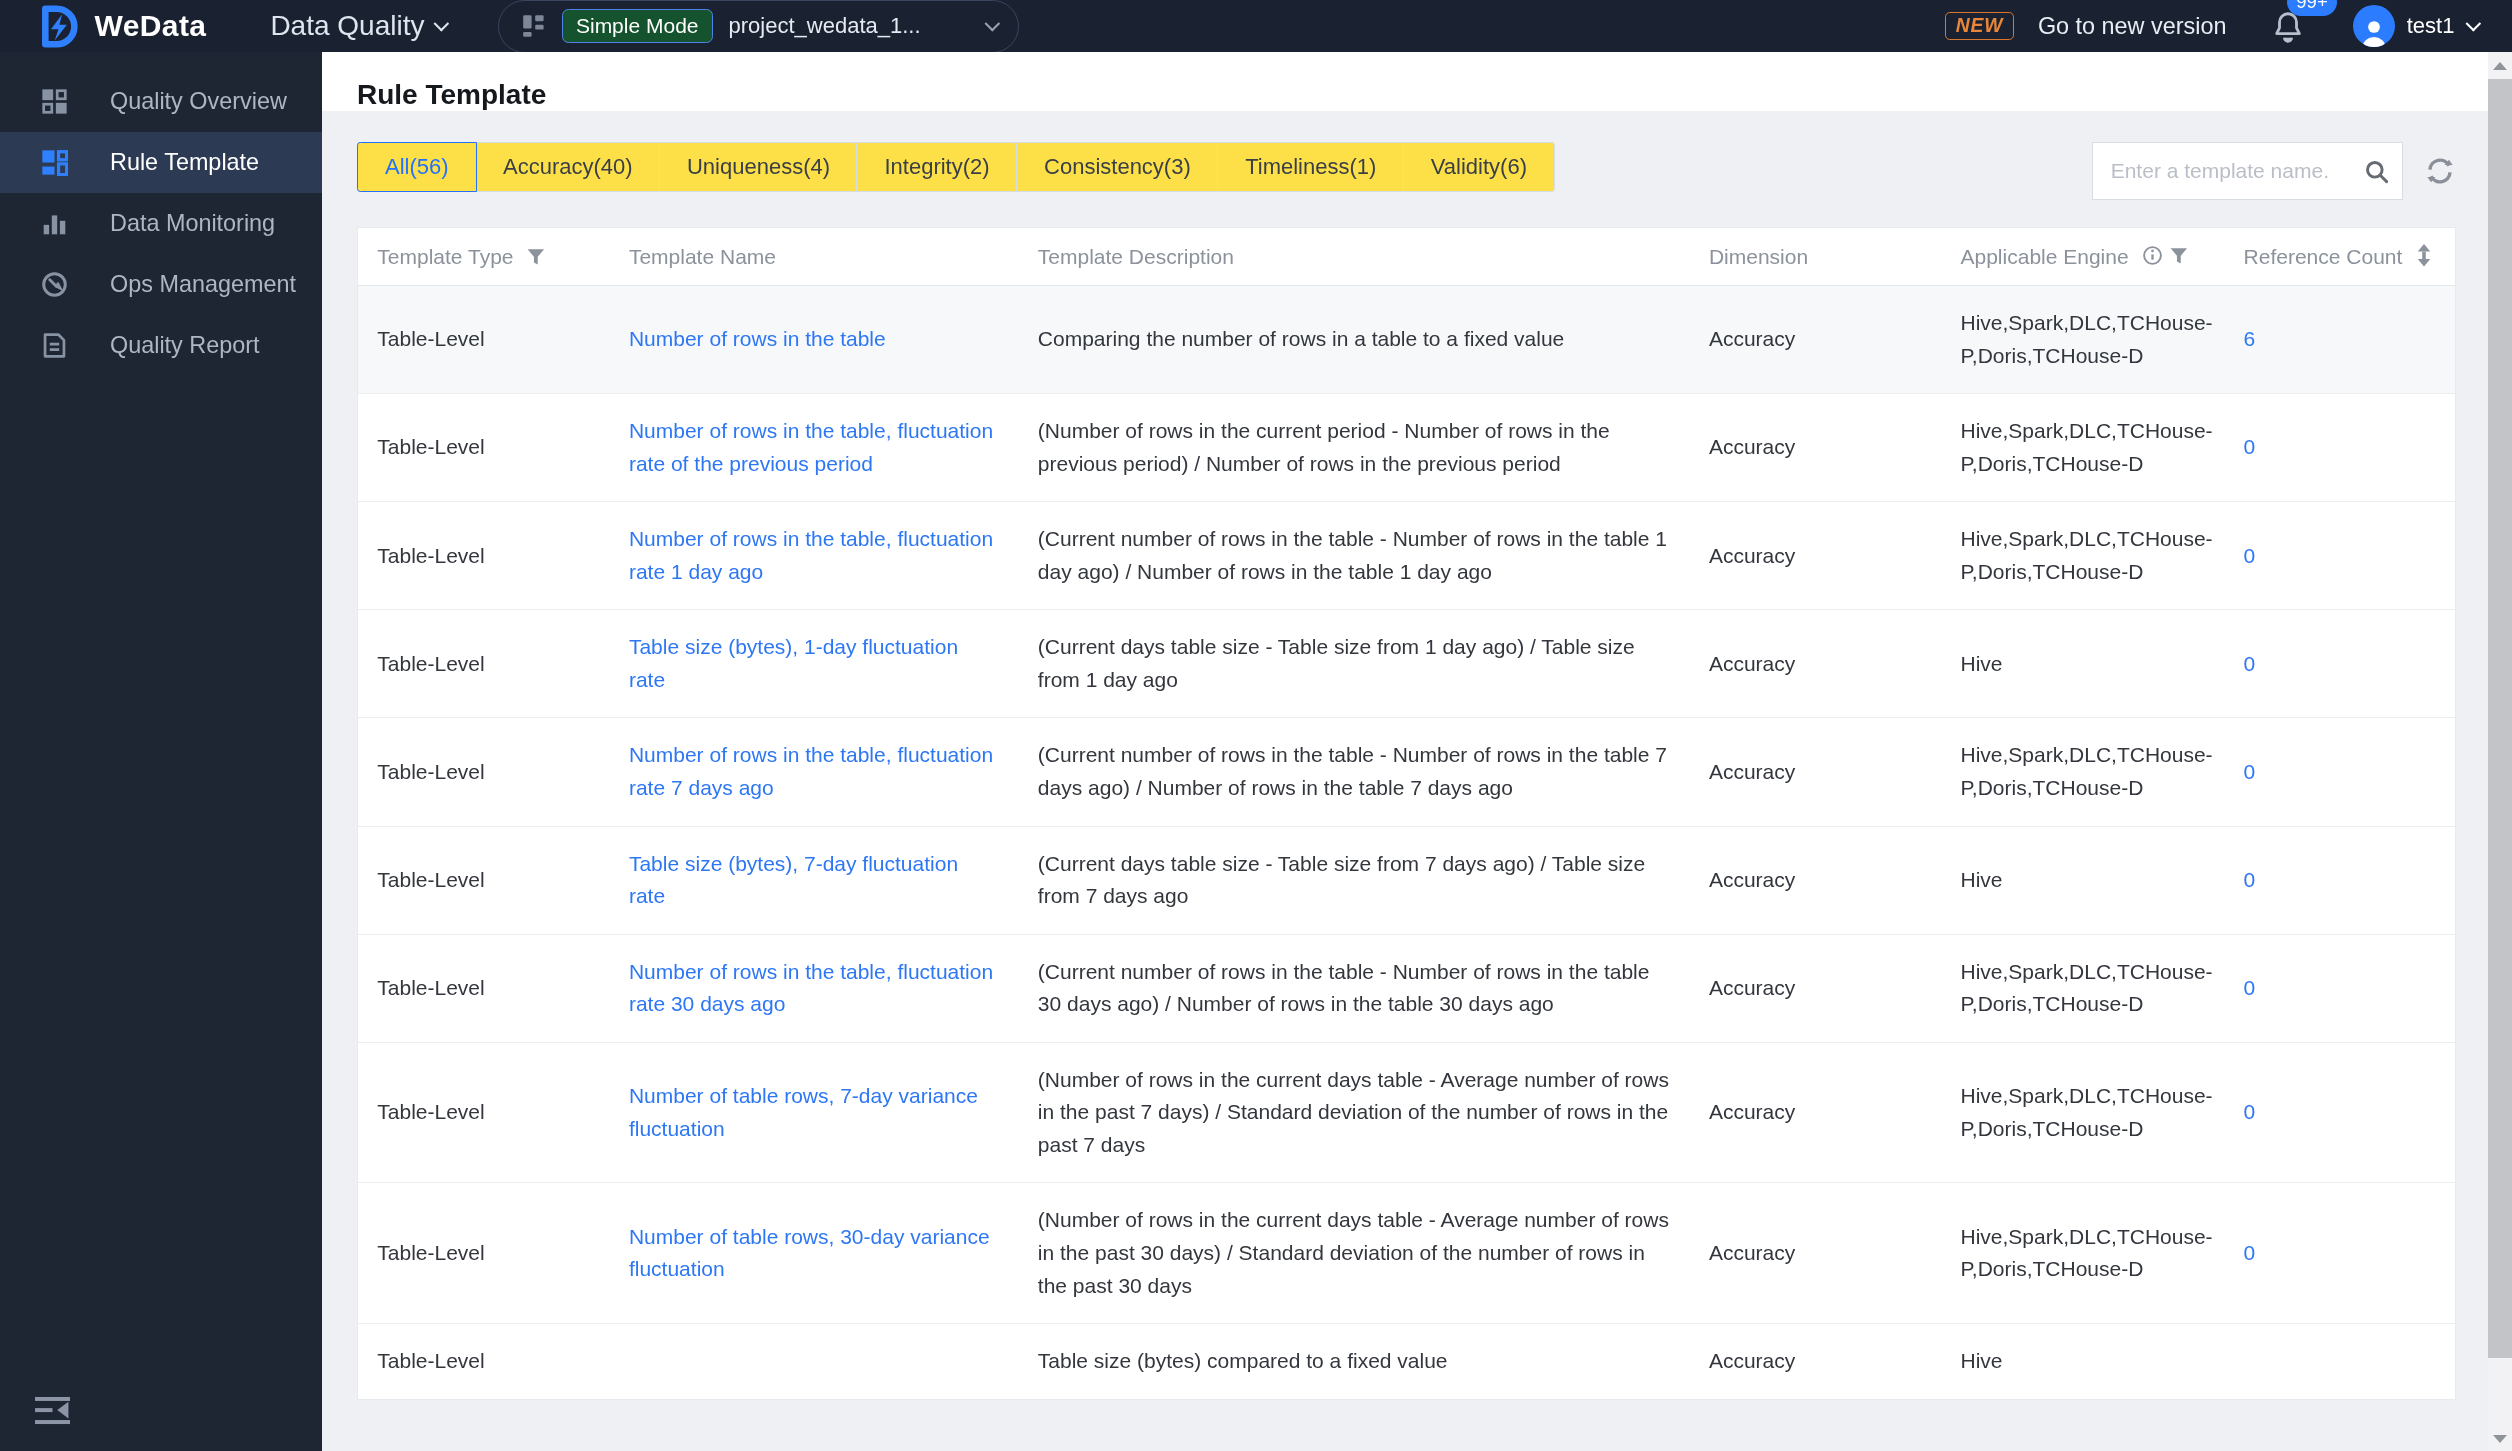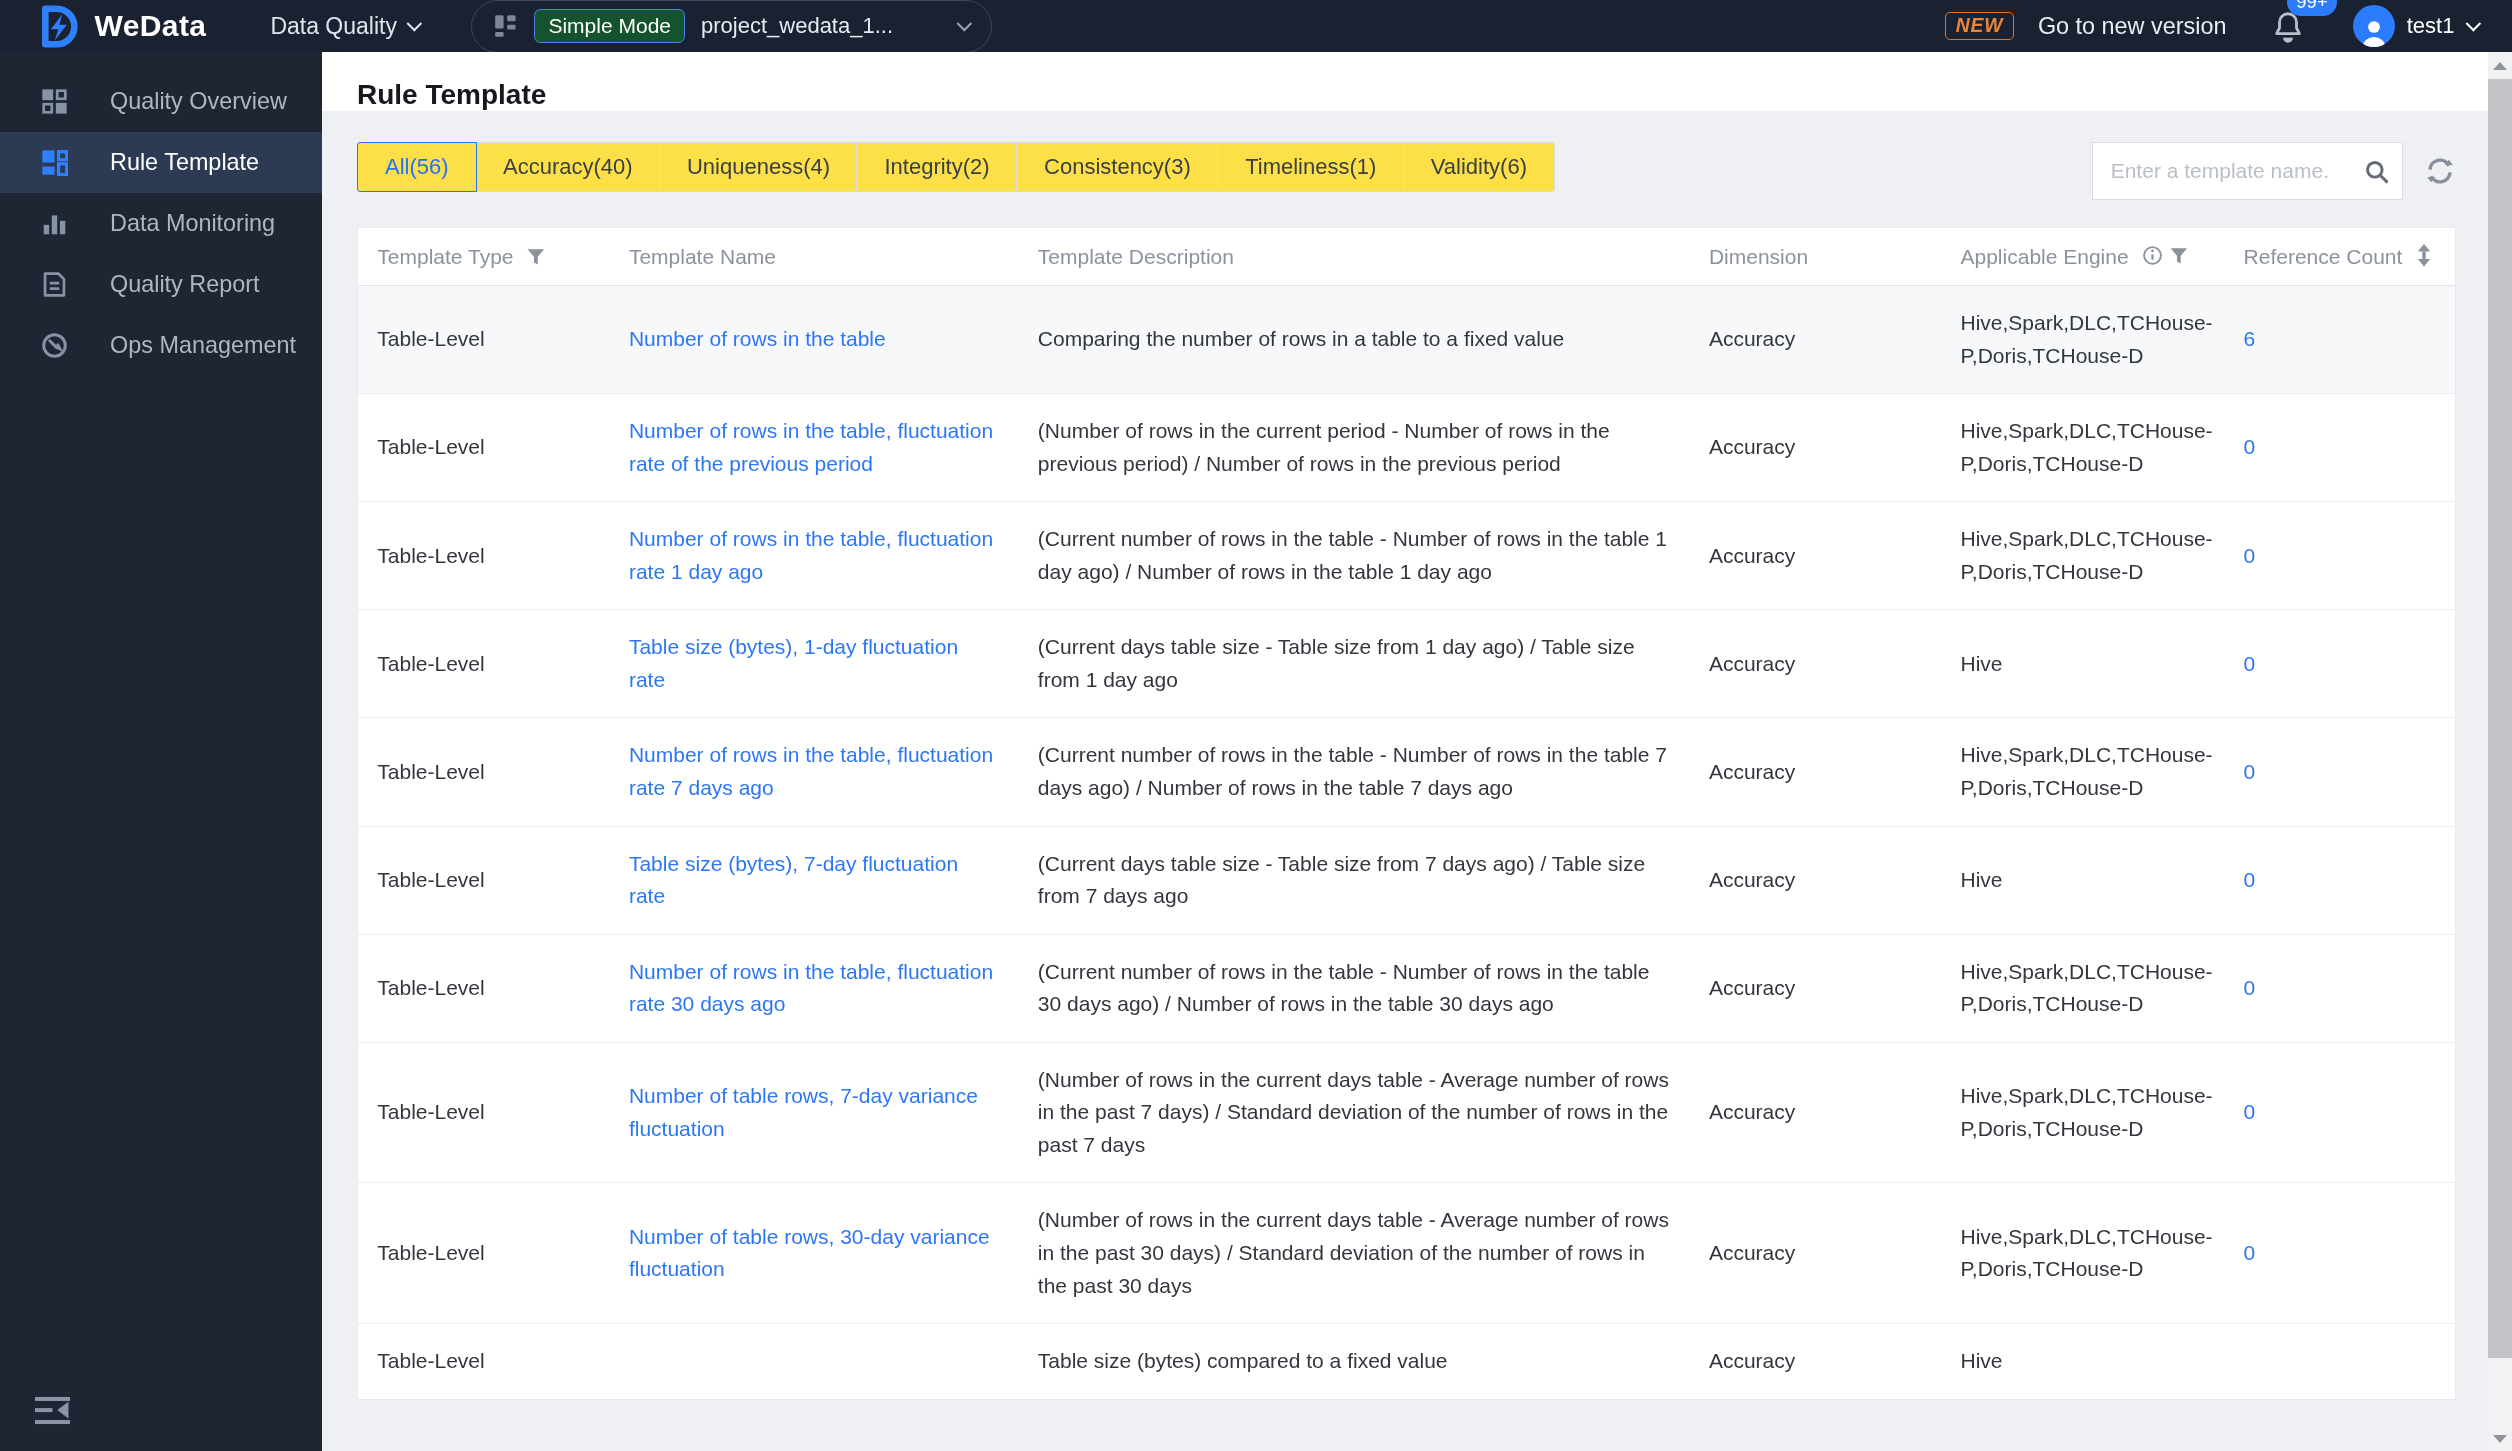--- a/index.html
+++ b/index.html
@@ -4,21 +4,21 @@
 <style>
   * { box-sizing: border-box; margin: 0; padding: 0; }
   html,body { width:2512px; height:1452px; overflow:hidden; }
   body { font-family:"Liberation Sans","DejaVu Sans",sans-serif; background:#eef0f4; }
   .app { width:2512px; height:1452px; display:flex; flex-direction:column; }
 
   
   .topbar { height:52px; background:#1a2130; display:flex; align-items:center; padding:0 35px; flex:none; color:#e6ebf3; }
   .brand { display:flex; align-items:center; gap:14.5px; }
   .brand-name { font-size:30px; font-weight:bold; color:#fff; letter-spacing:0.4px; }
-  .nav-menu { display:flex; align-items:center; gap:9.7px; margin-left:64px; font-size:23px; color:#dfe5ee; cursor:pointer; }
+  .nav-menu { display:flex; align-items:center; gap:9.7px; margin-left:64px; font-size:28px; color:#dfe5ee; cursor:pointer; }
   .chev { width:11.3px; height:11.3px; border-right:2.4px solid currentColor; border-bottom:2.4px solid currentColor; transform:rotate(45deg) translateY(-2.4px); display:inline-block; }
   .proj-pill { margin-left:53px; height:53px; border:1.6px solid #39465e; border-radius:32px; display:flex; align-items:center; gap:16px; padding:0 22.5px; cursor:pointer; }
   .mode-badge { background:#14532d; border:1.6px solid #4f83ea; border-radius:6.4px; color:#fff; font-size:21px; padding:4px 13px; }
   .proj-name { font-size:22px; color:#e6ebf3; }
   .top-right { margin-left:auto; display:flex; align-items:center; gap:24px; }
   .new-badge { border:1.6px solid #d9782c; color:#e8873a; border-radius:4.8px; font-size:19.3px; font-style:italic; font-weight:bold; padding:2.4px 9.7px; letter-spacing:0.8px; }
   .new-link { font-size:23.4px; color:#e9edf4; cursor:pointer; }
   .bell-wrap { position:relative; margin-left:21px; margin-right:24px; cursor:pointer; }
   .bell-badge { position:absolute; top:-21px; right:-32px; background:#2b7cff; color:#fff; font-size:18.5px; border-radius:804px; padding:3.2px 9.7px; }
   .avatar { width:42px; height:42px; border-radius:50%; background:#2b7cff; display:flex; align-items:flex-end; justify-content:center; overflow:hidden; }
@@ -165,35 +165,35 @@
           <svg width="27" height="27" viewBox="0 0 20 20" fill="#8792a3">
             <rect x="2" y="11" width="4" height="7"></rect>
               <rect x="8" y="4" width="4" height="14"></rect>
               <rect x="14" y="8" width="4" height="10"></rect>
           </svg>
         </span>
         <span>Data Monitoring</span>
       </div>
       <div class="side-item">
         <span class="ic">
+          <svg width="27" height="27" viewBox="0 0 20 20" fill="none" stroke="#8792a3" stroke-width="2.2">
+            <circle cx="10" cy="10" r="8"></circle>
+            <path d="M6.5 6.5 l5 5 M11 11 l3 1.5 -1.5 -3" stroke-linecap="round"></path>
+          </svg>
+        </span>
+        <span>Ops Management</span>
+      </div>
+      <div class="side-item">
+        <span class="ic">
           <svg width="27" height="27" viewBox="0 0 20 20" fill="none" stroke="#8792a3" stroke-width="2">
             <path d="M3 2 h10 l4 4 v12 h-14 z" stroke-linejoin="round"></path>
             <path d="M6.5 9 h7 M6.5 13 h7"></path>
           </svg>
         </span>
         <span>Quality Report</span>
-      </div>
-      <div class="side-item">
-        <span class="ic">
-          <svg width="27" height="27" viewBox="0 0 20 20" fill="none" stroke="#8792a3" stroke-width="2.2">
-            <circle cx="10" cy="10" r="8"></circle>
-            <path d="M6.5 6.5 l5 5 M11 11 l3 1.5 -1.5 -3" stroke-linecap="round"></path>
-          </svg>
-        </span>
-        <span>Ops Management</span>
       </div>
       <div class="collapse-btn">
         <svg width="35" height="31" viewBox="0 0 44 38" fill="#8b95a5">
           <rect x="0" y="2" width="44" height="5"></rect>
             <rect x="0" y="16" width="22" height="5"></rect>
           <polygon points="42,8 28,18.5 42,29"></polygon>
             <rect x="0" y="31" width="44" height="5"></rect>
         </svg>
       </div>
     </div>

